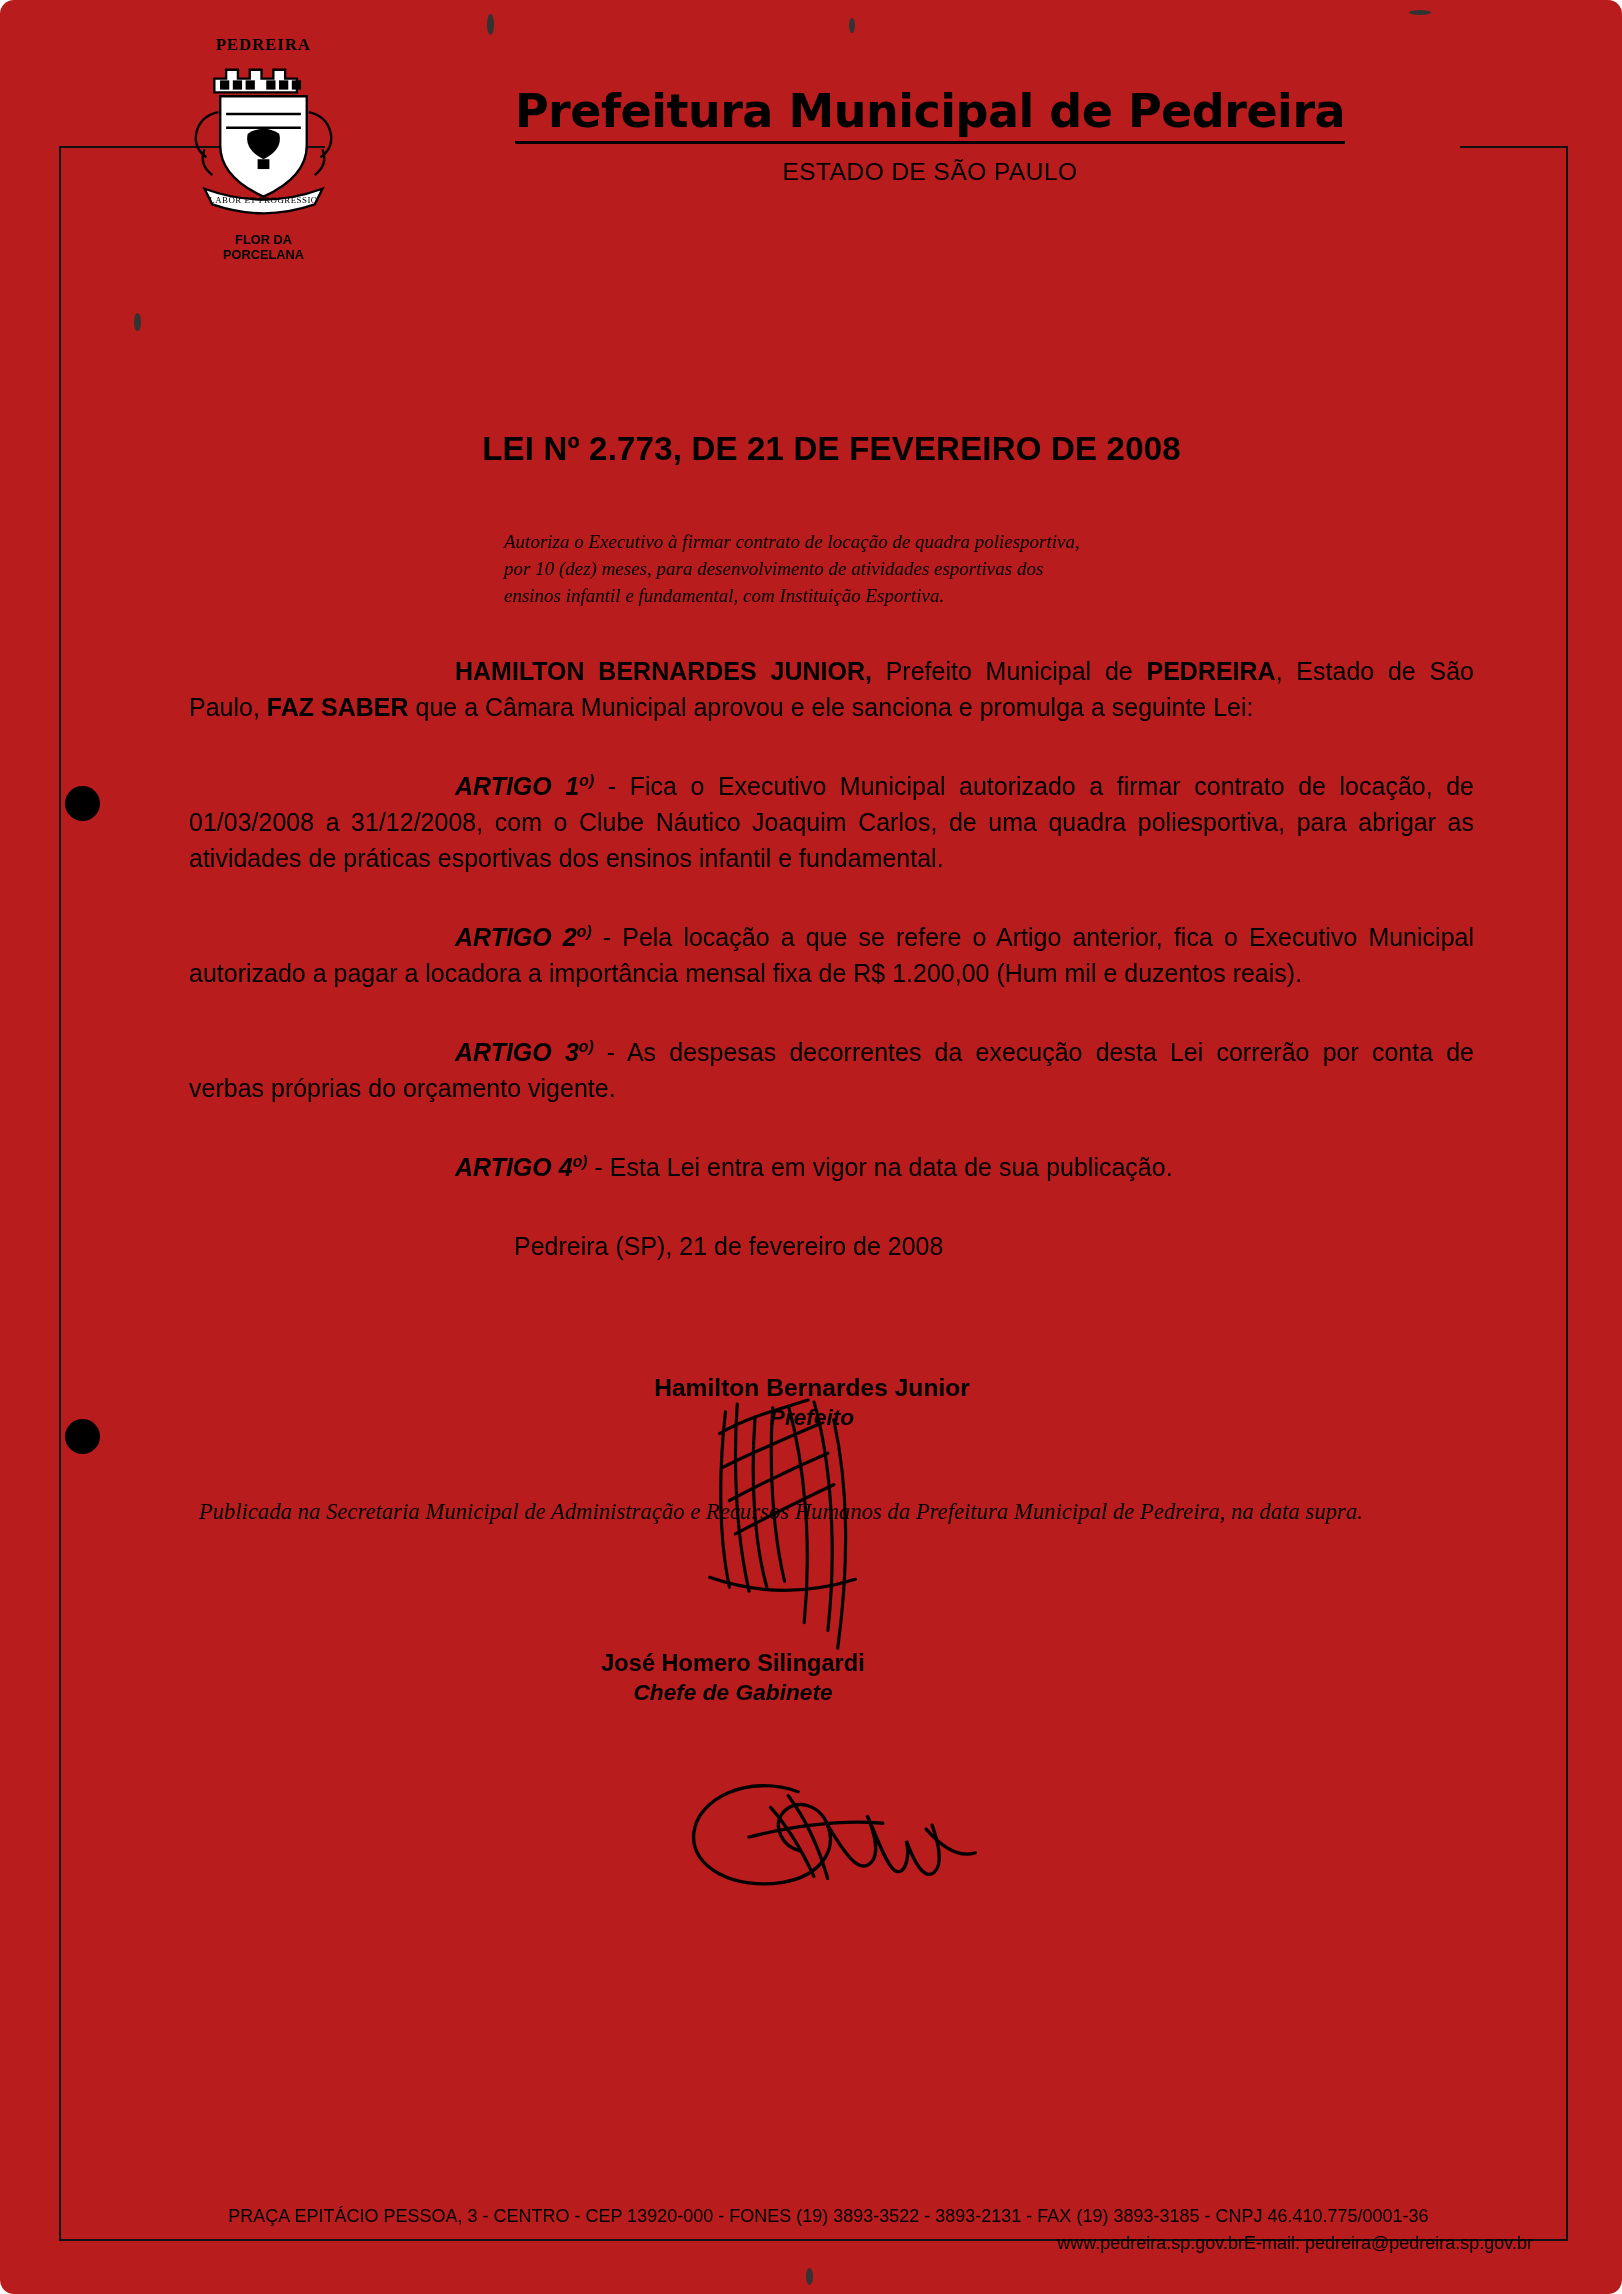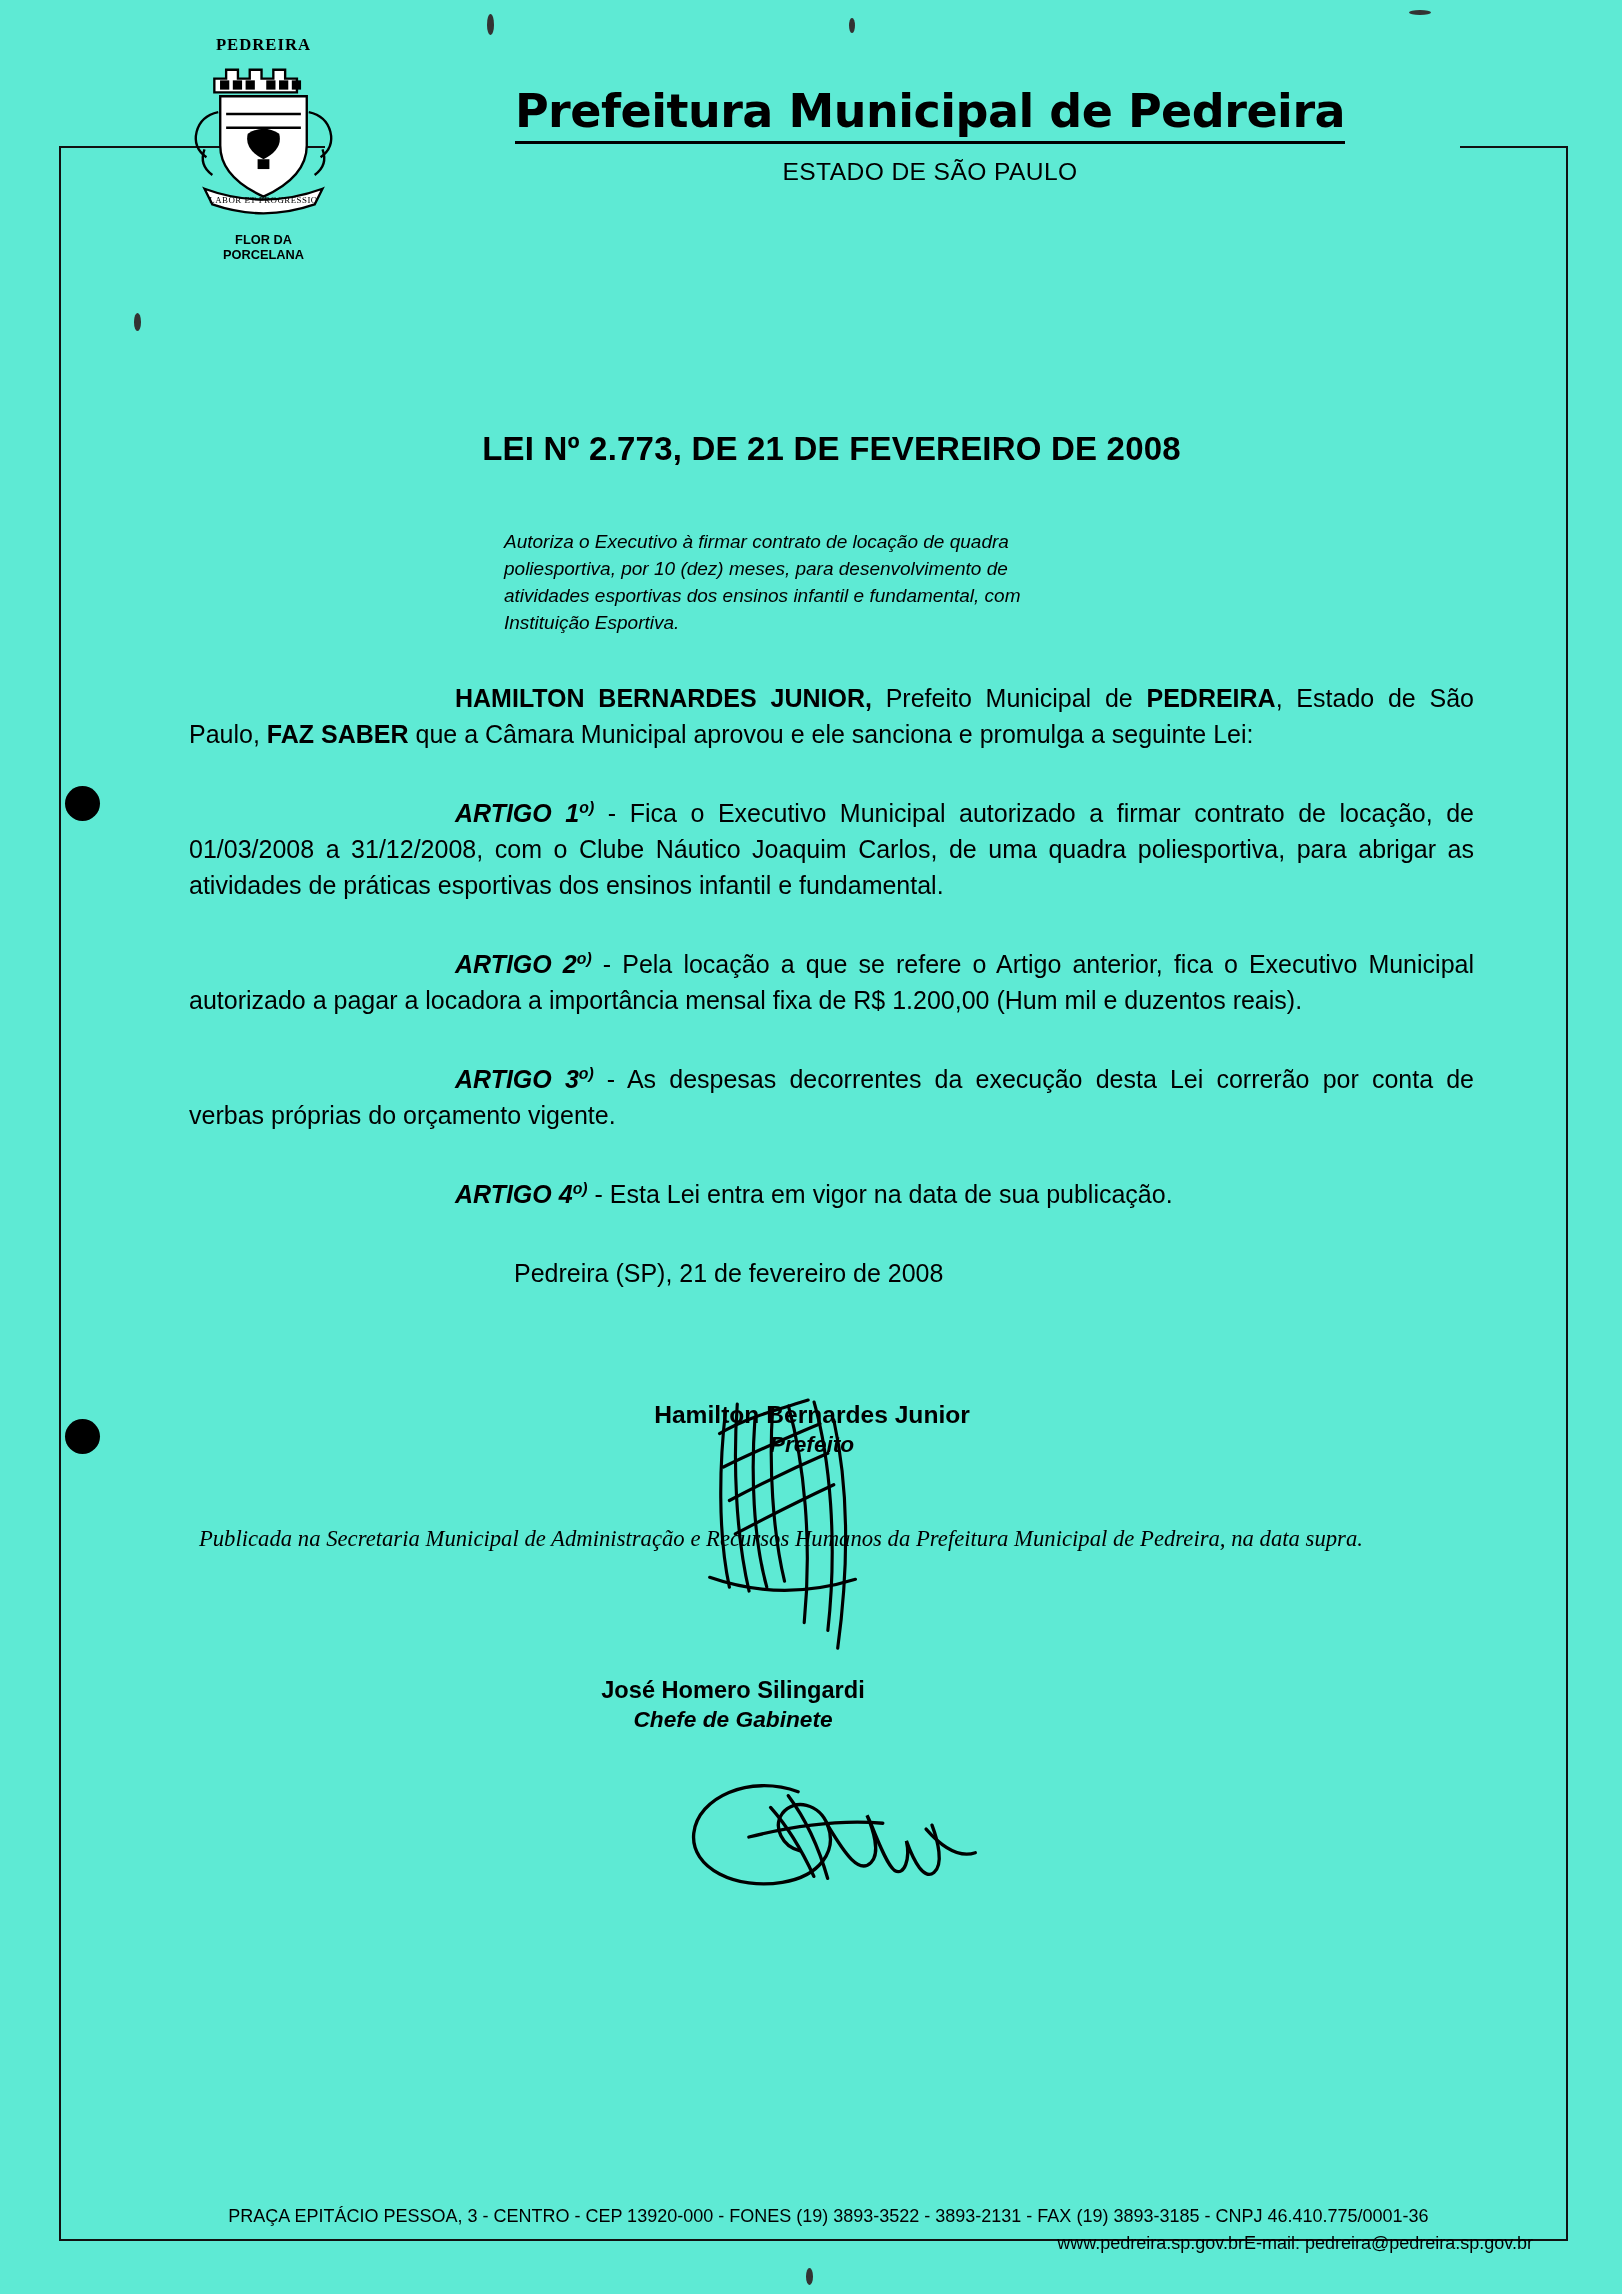--- a/index.html
+++ b/index.html
@@ -12,21 +12,22 @@
     height: 2294px;
     position: relative;
     font-family: "Liberation Sans", sans-serif;
     color: #000000;
     overflow: hidden;
   }
 
   .page {
     position: absolute;
     inset: 0;
-    background: #5eead4;
+    background: #b91c1c;
+    border-radius: 14px;
   }
 
   
   .frame-left {
     position: absolute;
     left: 59px;
     top: 146px;
     width: 2px;
     height: 2093px;
     background: #111;
@@ -144,21 +145,21 @@
     font-family: "Liberation Sans", sans-serif;
     font-size: 33px;
     font-weight: 700;
     letter-spacing: 0.2px;
     margin-top: 6px;
   }
 
   .ementa {
     margin: 61px 0 0 315px;
     width: 591px;
-    font-family: Liberation Sans, sans-serif;
+    font-family: Liberation Serif, serif;
     font-style: italic;
     font-size: 19px;
     line-height: 1.42;
     text-align: left;
   }
 
   .para {
     margin-top: 43px;
     font-family: "Liberation Sans", sans-serif;
     font-size: 25px;

